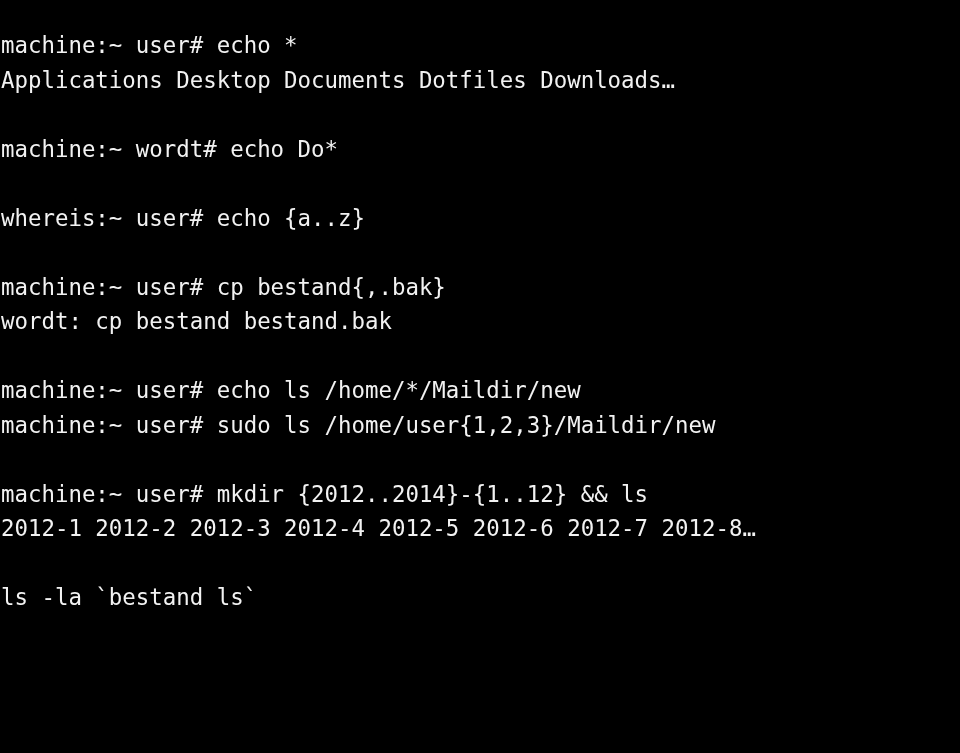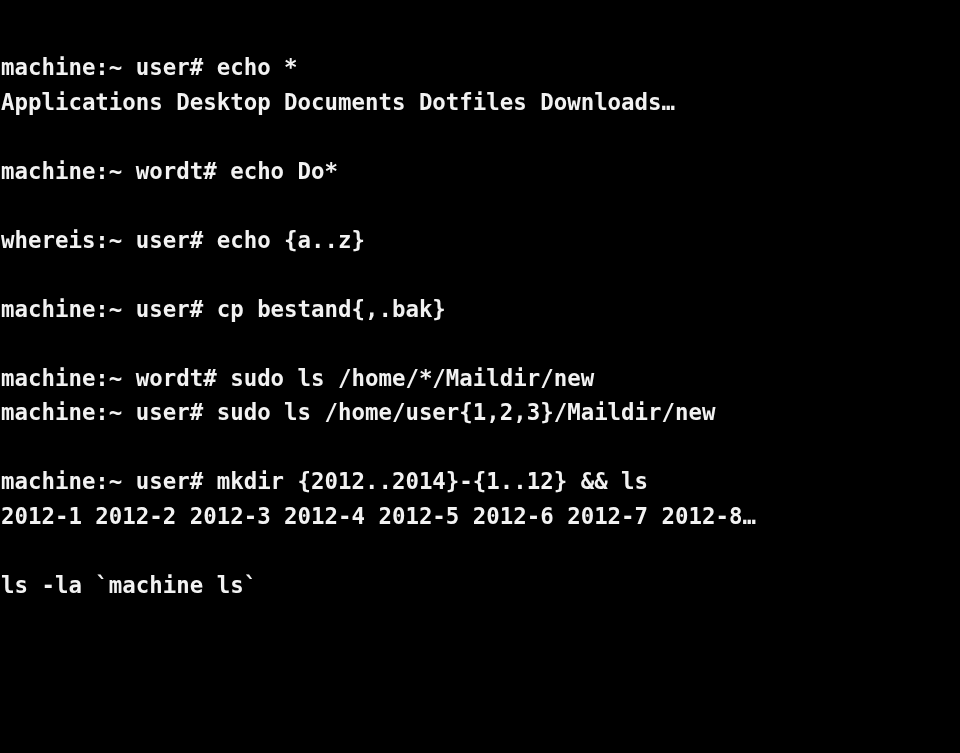--- a/index.html
+++ b/index.html
@@ -15,24 +15,23 @@
   }
   #terminal {
     width: 960px;
     height: 753px;
     background: #000000;
     color: #f2f2f2;
     font-family: "DejaVu Sans Mono", monospace;
     font-size: 22.4px;
     line-height: 34.5px;
     letter-spacing: 0px;
-    padding: 50px 0 0 0;
+    padding: 28px 0 0 0;
     box-sizing: border-box;
     position: relative;
-    font-weight: bold;
   }
   .term-line {
     white-space: pre;
     height: 34.5px;
     padding-left: 1px;
     color: #f2f2f2;
   }
   .term-line.blank {
     height: 34.5px;
   }
@@ -46,21 +45,22 @@
 <div id="terminal" style="background: rgb(0, 0, 0); color: rgb(242, 242, 242);">
 
 <div class="term-line">machine:~ user# echo *</div>
     <div class="term-line">Applications Desktop Documents Dotfiles Downloads…</div>
     <div class="term-line blank"></div>
     <div class="term-line">machine:~ wordt# echo Do*</div>
     <div class="term-line blank"></div>
     <div class="term-line">whereis:~ user# echo {a..z}</div>
     <div class="term-line blank"></div>
     <div class="term-line">machine:~ user# cp bestand{,.bak}</div>
+    <div class="term-line">wordt: cp bestand bestand.bak</div>
     <div class="term-line blank"></div>
-    <div class="term-line">machine:~ wordt# sudo ls /home/*/Maildir/new</div>
+    <div class="term-line">machine:~ user# echo ls /home/*/Maildir/new</div>
     <div class="term-line">machine:~ user# sudo ls /home/user{1,2,3}/Maildir/new</div>
     <div class="term-line blank"></div>
     <div class="term-line">machine:~ user# mkdir {2012..2014}-{1..12} &amp;&amp; ls</div>
     <div class="term-line">2012-1 2012-2 2012-3 2012-4 2012-5 2012-6 2012-7 2012-8…</div>
     <div class="term-line blank"></div>
-    <div class="term-line">ls -la `machine ls`</div>
+    <div class="term-line">ls -la `bestand ls`</div>
   </div>
 
 </body></html>

